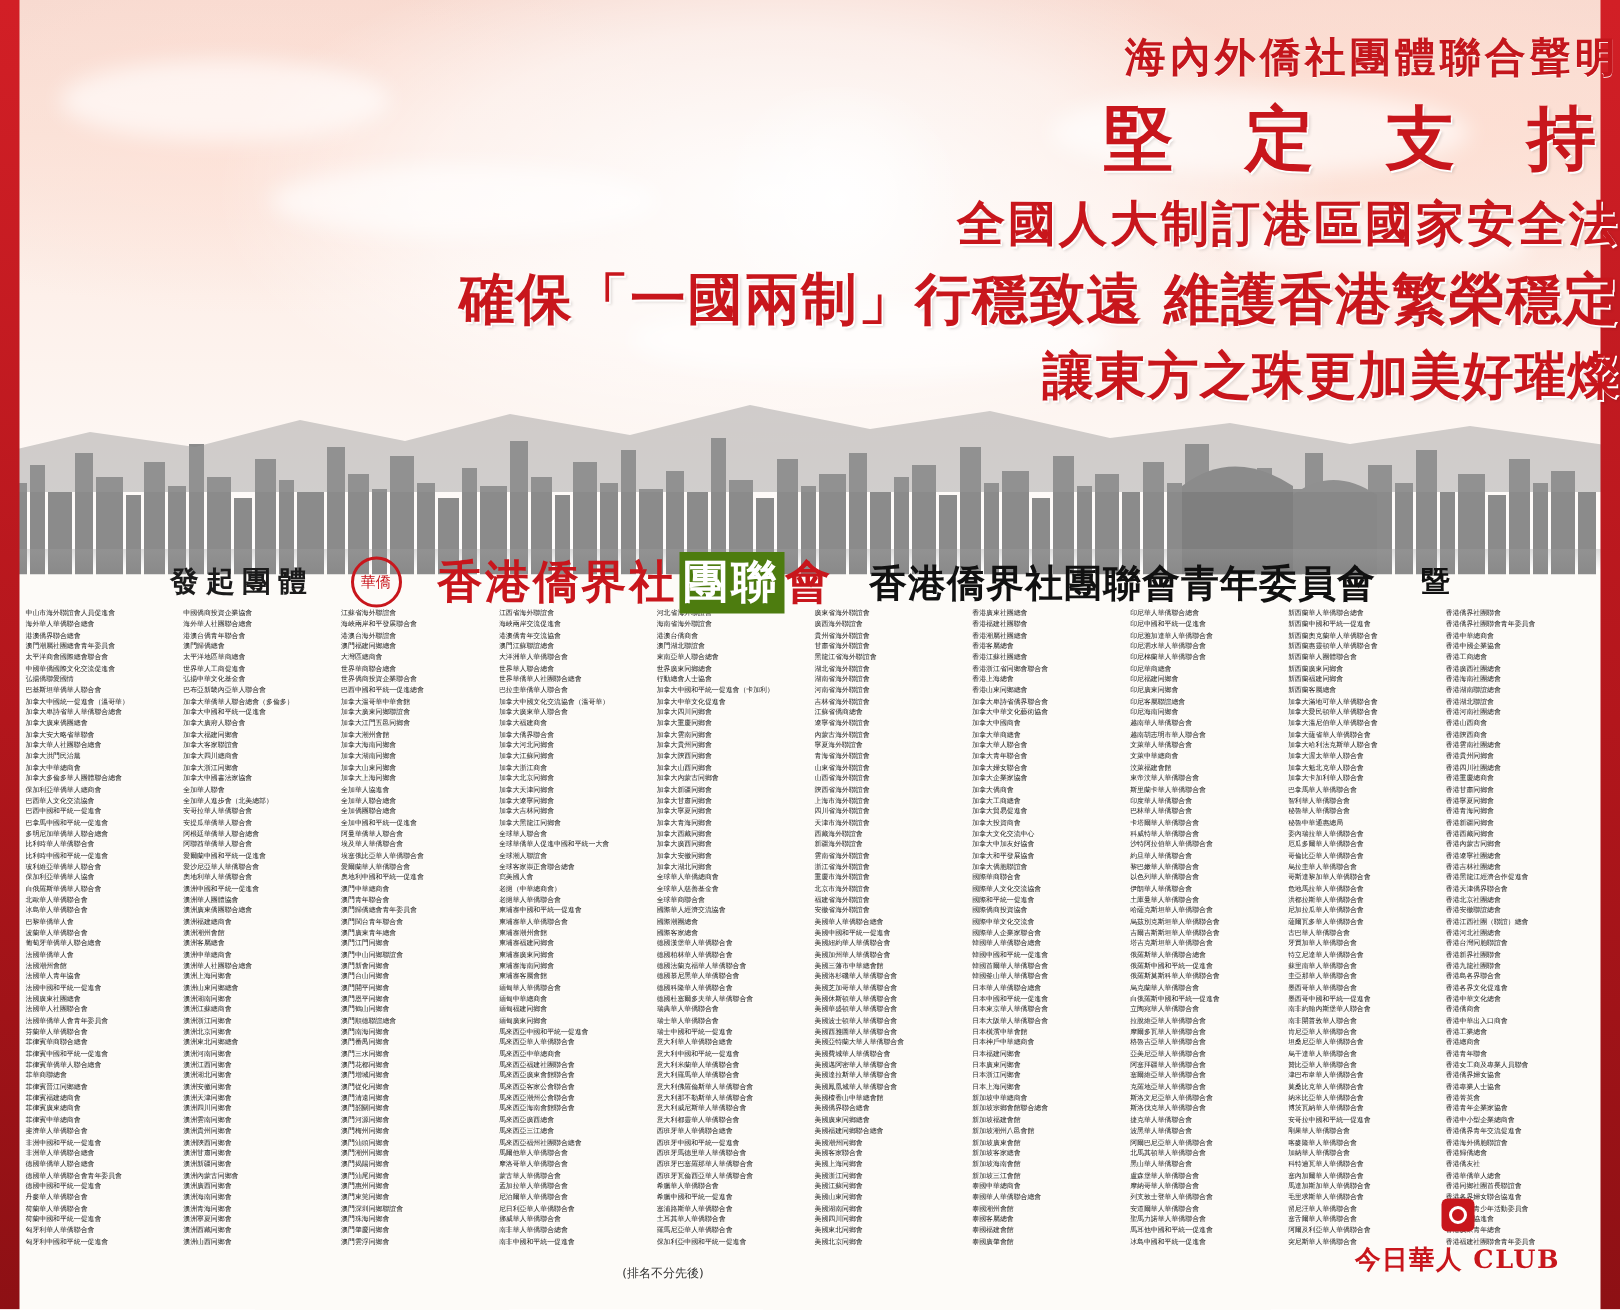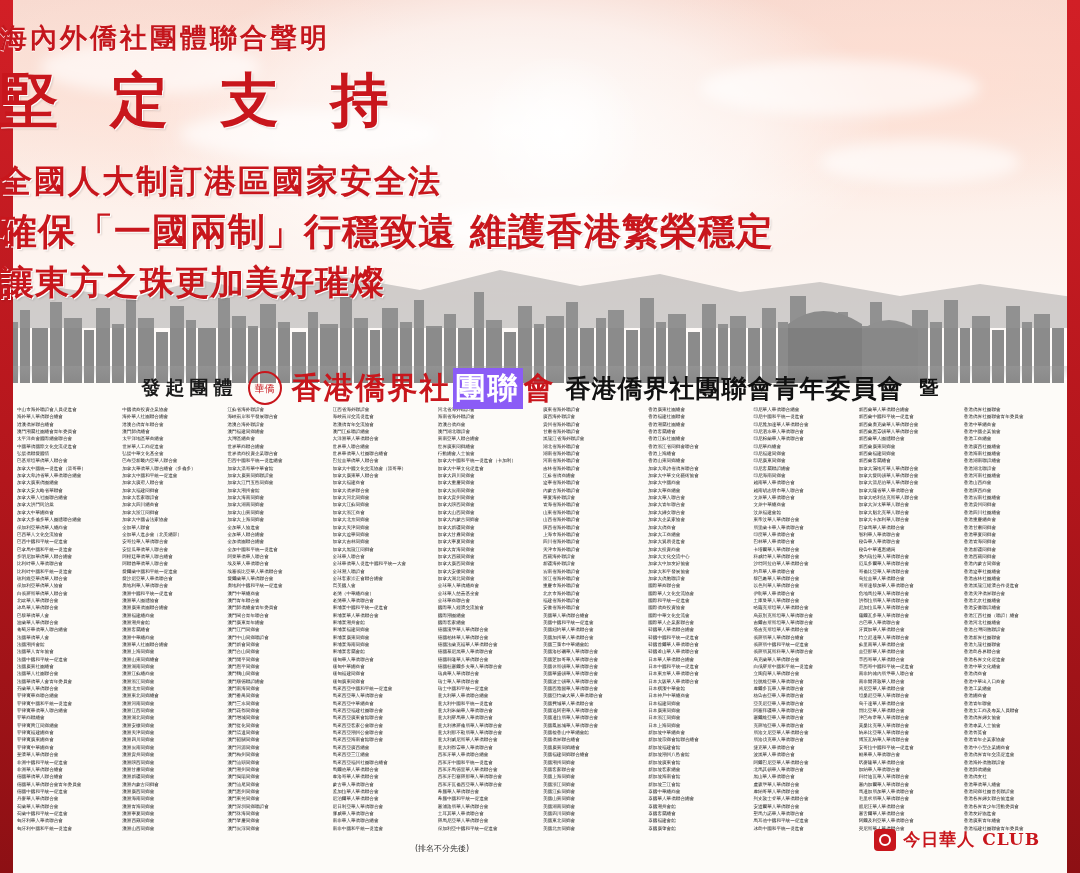--- a/index.html
+++ b/index.html
@@ -75,39 +75,39 @@
     height: 14px;
     background: linear-gradient(180deg, rgba(160,160,160,0.35), rgba(255,255,255,0));
   }
 
   
   .headline {
     position: absolute;
     left: 0;
     top: 14px;
     width: 1080px;
-    text-align: left;
+    text-align: right;
     z-index: 5;
   }
   .hl-kicker {
     font-family: "DejaVu Serif", "Liberation Serif", serif;
     font-weight: bold;
     font-size: 27px;
     letter-spacing: 3px;
     color: #c4161c;
     margin: 6px 0 2px 0;
     text-shadow: 0 1px 0 rgba(255,255,255,0.85);
   }
   .hl-1 {
     font-family: "DejaVu Sans", "Liberation Sans", sans-serif;
     font-weight: bold;
-    font-size: 58px;
+    font-size: 46px;
     letter-spacing: 16px;
     color: #c8161c;
-    margin: 6px 0 20px 0;
+    margin: 6px 0 4px 0;
     text-shadow: 1px 1px 0 #fff, 2px 2px 2px rgba(0,0,0,0.12);
   }
   .hl-2 {
     font-family: "DejaVu Sans", "Liberation Sans", sans-serif;
     font-weight: bold;
     font-size: 32px;
     letter-spacing: 2px;
     color: #c8161c;
     margin: 2px 0 3px 0;
     text-shadow: 1px 1px 0 #fff, 2px 2px 2px rgba(0,0,0,0.12);
@@ -134,21 +134,21 @@
   
   .sponsor-row {
     position: absolute;
     left: 0;
     top: 367px;
     width: 1080px;
     height: 42px;
     display: flex;
     align-items: center;
     justify-content: center;
-    gap: 10px;
+    gap: 24px;
     z-index: 6;
   }
   .sponsor-label {
     font-family: "DejaVu Serif", "Liberation Serif", serif;
     font-weight: bold;
     font-size: 19px;
     letter-spacing: 5px;
     color: #1b1b1b;
   }
   .seal {
@@ -167,21 +167,21 @@
   }
   .org-main {
     font-family: "DejaVu Serif", "Liberation Serif", serif;
     font-weight: bold;
     font-size: 30px;
     letter-spacing: 2px;
     color: #c8161c;
   }
   .org-main .boxed {
     display: inline-block;
-    background: #8b5cf6;
+    background: #4d7c0f;
     color: #fff;
     padding: 0 3px;
     margin: 0 1px;
   }
   .org-second {
     font-family: "DejaVu Serif", "Liberation Serif", serif;
     font-weight: bold;
     font-size: 25px;
     letter-spacing: 1px;
     color: #111;
@@ -233,20 +233,21 @@
   }
   
   .watermark {
     position: absolute;
     right: 40px;
     bottom: 22px;
     display: flex;
     align-items: center;
     gap: 7px;
     z-index: 8;
+    flex-direction: column;
   }
   .wm-logo {
     width: 22px; height: 22px;
     border-radius: 4px;
     background: #c8161c;
     position: relative;
   }
   .wm-logo::before {
     content: "";
     position: absolute;

